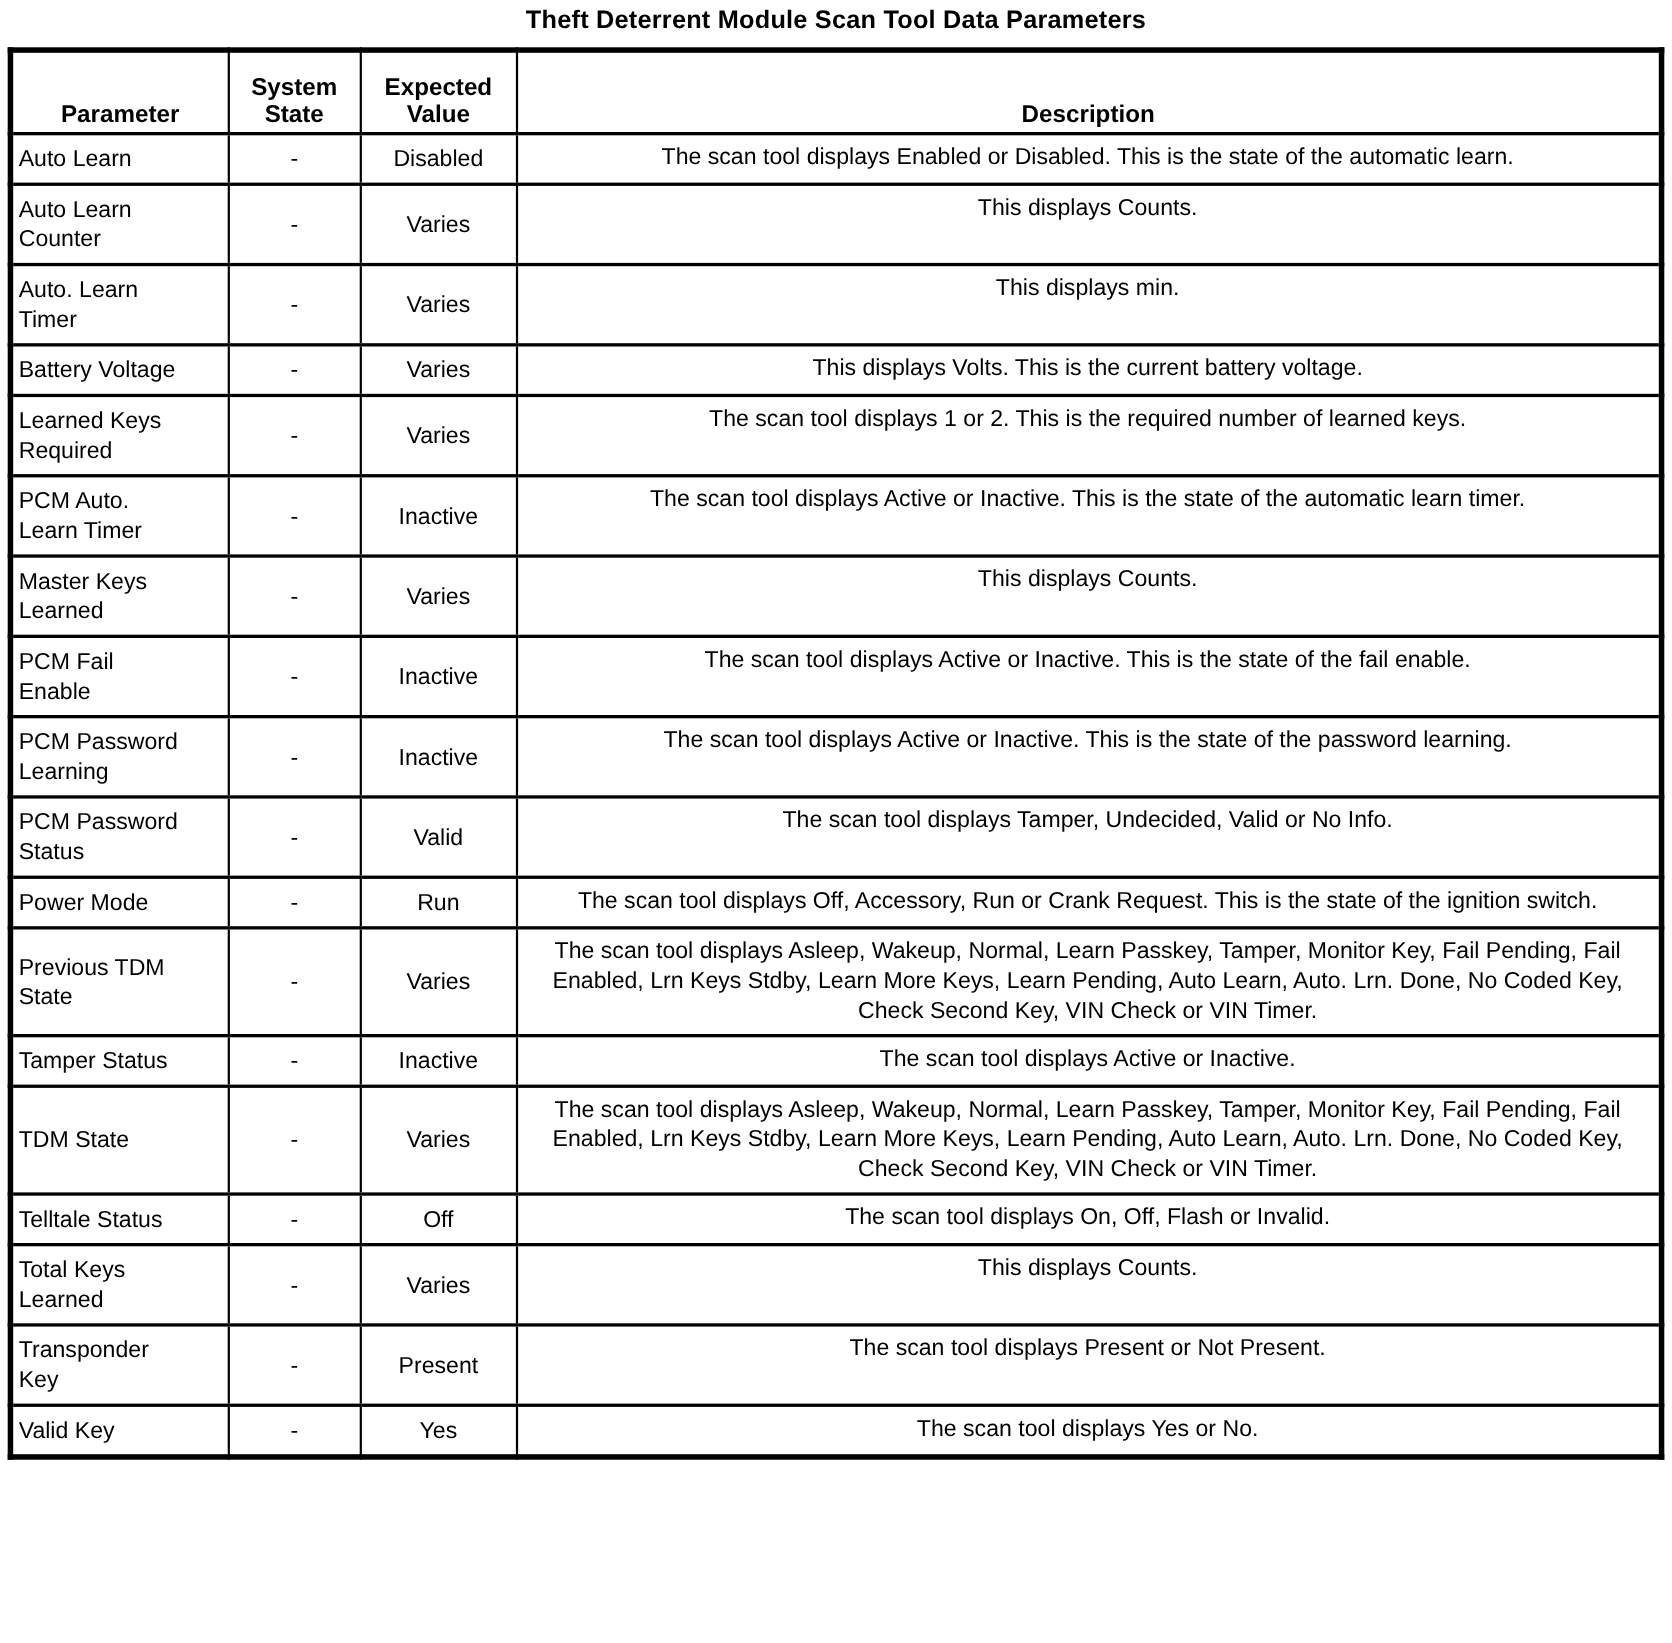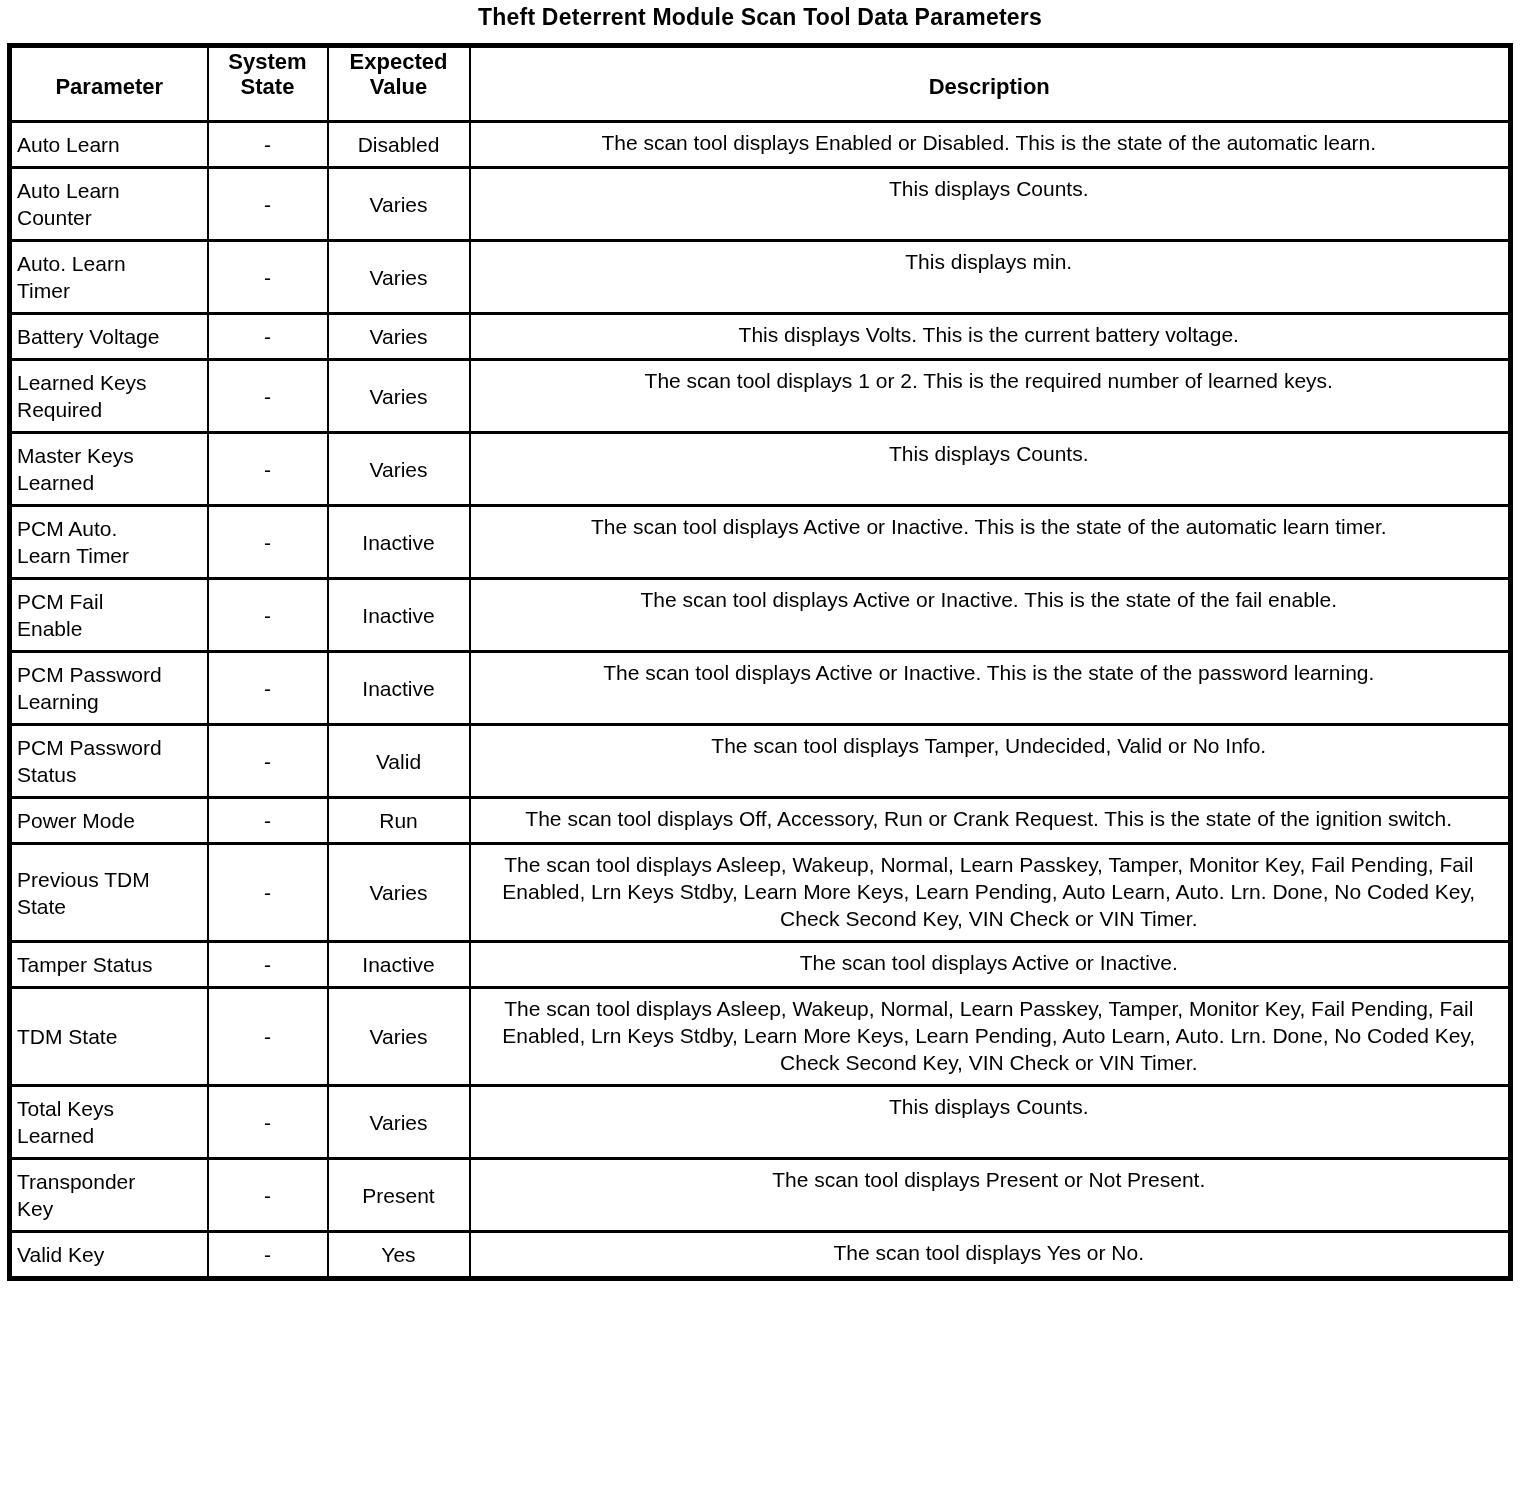--- a/index.html
+++ b/index.html
@@ -33,21 +33,21 @@
     border: 2px solid #000000;
     border-top-width: 3px;
     border-bottom-width: 3px;
   }
   thead tr { height: 76px; }
   th {
     font-size: 22px;
     font-weight: bold;
     text-align: center;
     vertical-align: bottom;
-    padding-bottom: 21px;
+    padding-bottom: 4px;
     line-height: 25px;
   }
   th.col-state, th.col-value { padding-left: 12px; padding-right: 12px; }
   tbody tr { height: 43px; }
   td {
     font-size: 21px;
     line-height: 27px;
   }
   td.param {
     text-align: left;
@@ -124,34 +124,34 @@
       <td class="desc">This displays Volts. This is the current battery voltage.</td>
     </tr>
         <tr>
       <td class="param">Learned Keys
 Required</td>
       <td class="state">-</td>
       <td class="value">Varies</td>
       <td class="desc">The scan tool displays 1 or 2. This is the required number of learned keys.</td>
     </tr>
         <tr>
+      <td class="param">PCM Auto.
+Learn Timer</td>
+      <td class="state">-</td>
+      <td class="value">Inactive</td>
+      <td class="desc">The scan tool displays Active or Inactive. This is the state of the automatic learn timer.</td>
+    </tr>
+        <tr>
       <td class="param">Master Keys
 Learned</td>
       <td class="state">-</td>
       <td class="value">Varies</td>
       <td class="desc">This displays Counts.</td>
     </tr>
         <tr>
-      <td class="param">PCM Auto.
-Learn Timer</td>
-      <td class="state">-</td>
-      <td class="value">Inactive</td>
-      <td class="desc">The scan tool displays Active or Inactive. This is the state of the automatic learn timer.</td>
-    </tr>
-        <tr>
       <td class="param">PCM Fail
 Enable</td>
       <td class="state">-</td>
       <td class="value">Inactive</td>
       <td class="desc">The scan tool displays Active or Inactive. This is the state of the fail enable.</td>
     </tr>
         <tr>
       <td class="param">PCM Password
 Learning</td>
       <td class="state">-</td>
@@ -184,20 +184,26 @@
       <td class="value">Inactive</td>
       <td class="desc">The scan tool displays Active or Inactive.</td>
     </tr>
         <tr>
       <td class="param">TDM State</td>
       <td class="state">-</td>
       <td class="value">Varies</td>
       <td class="desc">The scan tool displays Asleep, Wakeup, Normal, Learn Passkey, Tamper, Monitor Key, Fail Pending, Fail Enabled, Lrn Keys Stdby, Learn More Keys, Learn Pending, Auto Learn, Auto. Lrn. Done, No Coded Key, Check Second Key, VIN Check or VIN Timer.</td>
     </tr>
         <tr>
+      <td class="param">Telltale Status</td>
+      <td class="state">-</td>
+      <td class="value">Off</td>
+      <td class="desc">The scan tool displays On, Off, Flash or Invalid.</td>
+    </tr>
+        <tr>
       <td class="param">Total Keys
 Learned</td>
       <td class="state">-</td>
       <td class="value">Varies</td>
       <td class="desc">This displays Counts.</td>
     </tr>
         <tr>
       <td class="param">Transponder
 Key</td>
       <td class="state">-</td>

